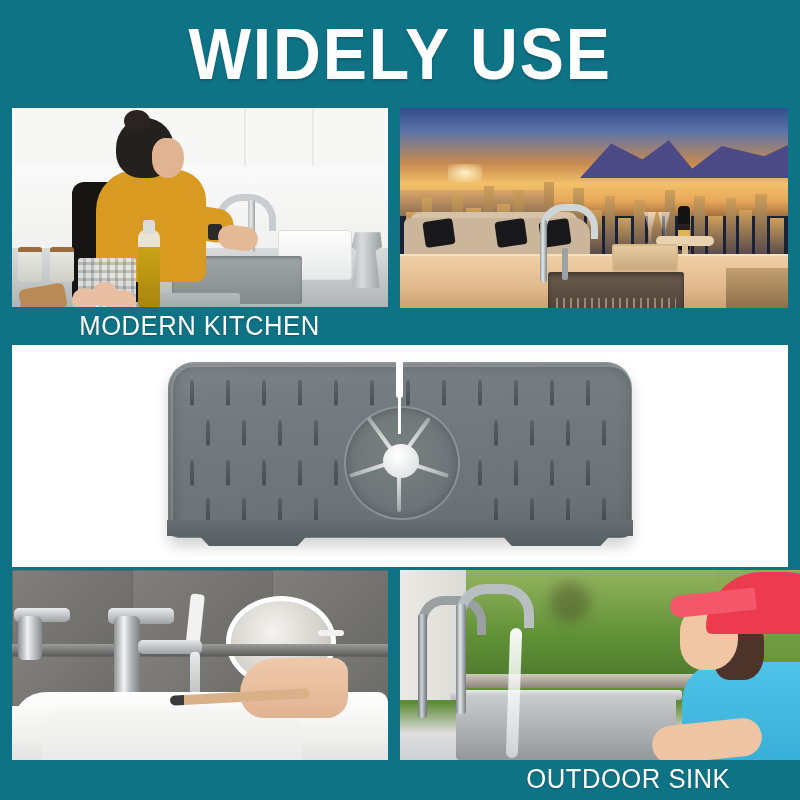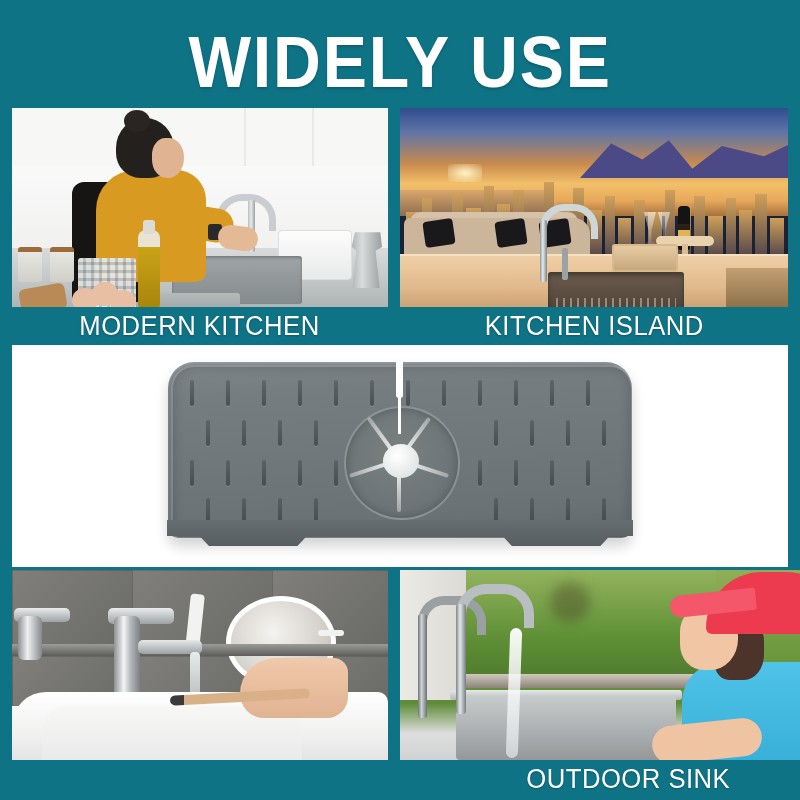--- a/index.html
+++ b/index.html
@@ -7,21 +7,21 @@
   body{
     width:800px;height:800px;
     background:#0f7386;
     font-family:"Liberation Sans", sans-serif;
     overflow:hidden;
   }
   .poster{position:relative;width:800px;height:800px;background:#0f7386;overflow:hidden;}
 
   
   .title-bar{
-    position:absolute;left:0;top:12px;width:800px;height:100px;
+    position:absolute;left:0;top:4px;width:800px;height:100px;
     display:flex;align-items:center;justify-content:center;
   }
   .title{
     color:#ffffff;
     font-family:"Liberation Sans", sans-serif;
     font-weight:bold;
     font-size:72px;
     letter-spacing:2px;
     line-height:1;
     transform:scaleX(0.92);
@@ -299,23 +299,20 @@
       <div class="counter-edge"></div>
       <div class="counter"></div>
       <div class="tray"></div>
       <div class="sinkbox"></div>
       <div class="grate"></div>
       <div class="fa-arc"></div>
       <div class="fa-neck"></div>
       <div class="fa-small"></div>
       <div class="cabinet"></div>
     </div>
-    <div class="caption">
-      <span>KITCHEN ISLAND</span>
-    </div>
   </div>
 
   <div class="mid-band"></div>
 
   <div class="mat-wrap">
     <div class="mat"></div>
     <div class="mat-rim"></div>
 
     <div id="groove-layer">
         <div class="groove" style="left: 22px; top: 18px;"></div>

